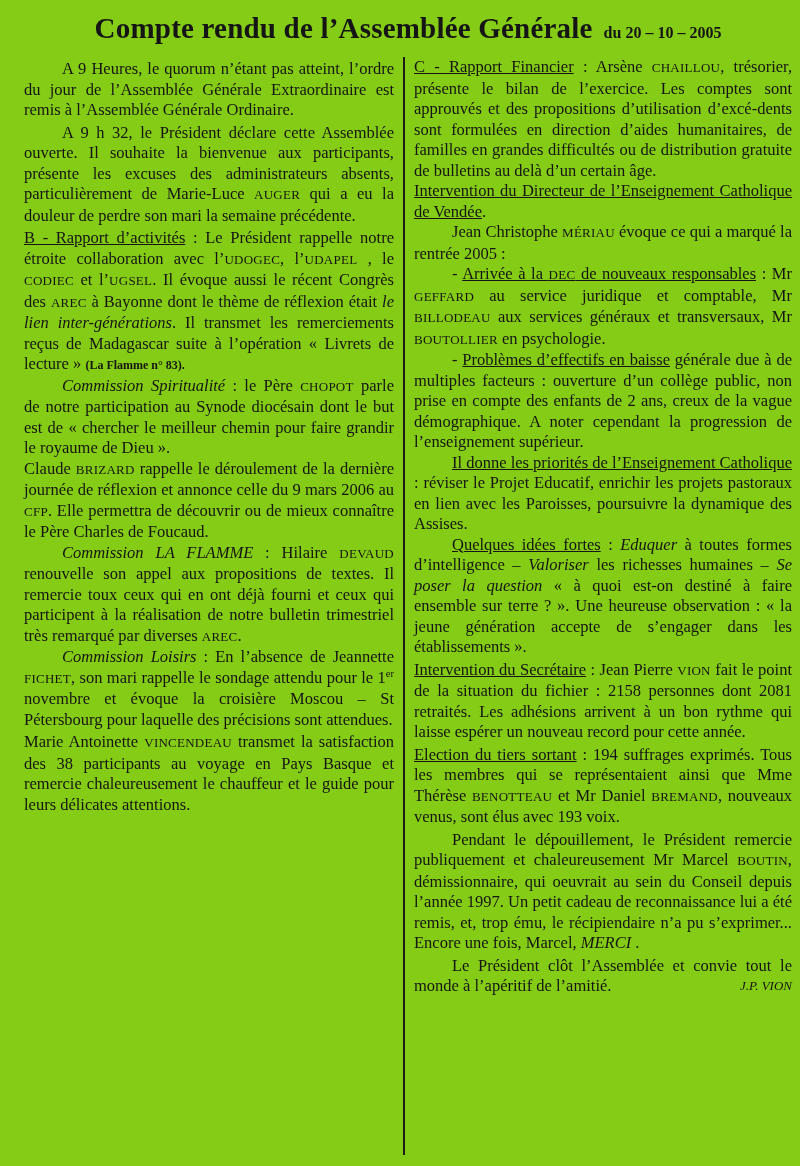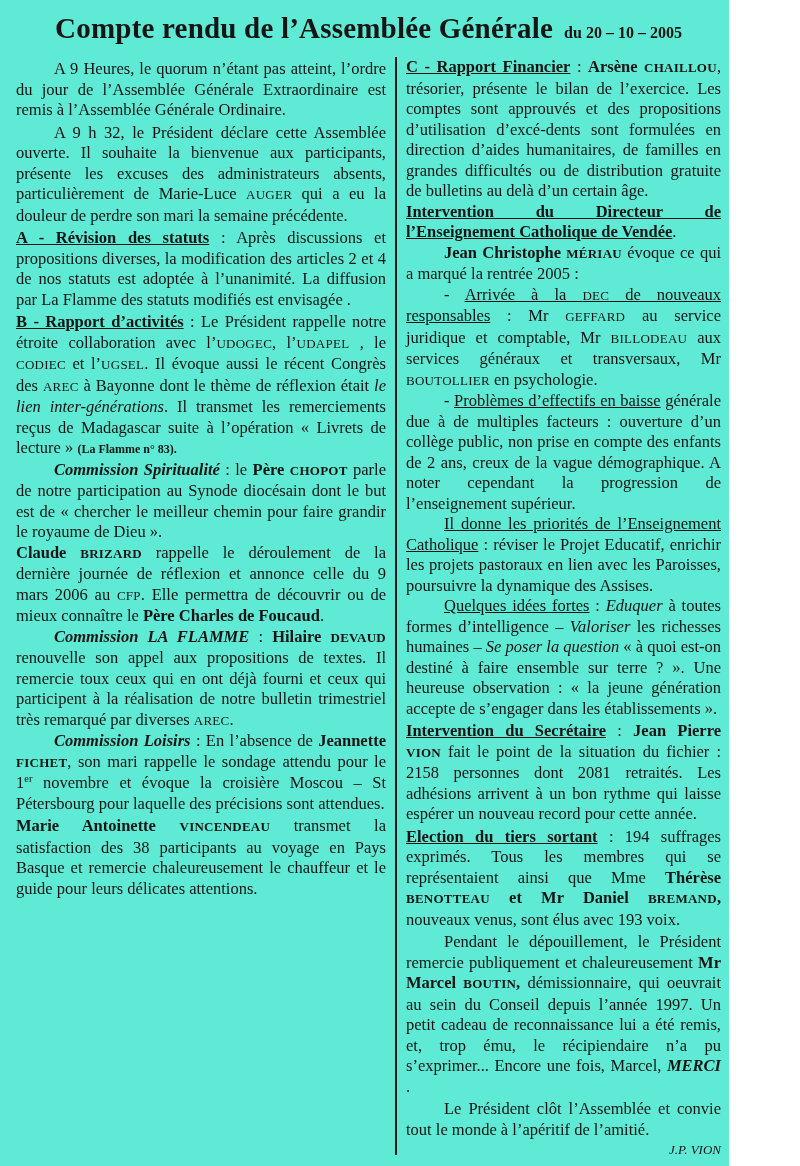--- a/index.html
+++ b/index.html
@@ -5,23 +5,23 @@
   html, body { margin: 0; padding: 0; }
   body {
     width: 800px; height: 1166px;
     background: #ffffff;
     color: #151515;
     font-family: "Liberation Serif", "DejaVu Serif", serif;
     overflow: hidden;
   }
   .page {
     box-sizing: border-box;
-    width: 729px; height: 1166px;
-    padding: 8px 8px 0 16px;
-    background: #5eead4;
+    width: 800px; height: 1166px;
+    padding: 8px 8px 0 24px;
+    background: #84cc16;
     overflow: hidden;
   }
   .title-row {
     text-align: center;
     margin: 4px 0 12px 0;
     white-space: nowrap;
   }
   .title-main {
     font-size: 29px;
     font-weight: bold;
@@ -45,41 +45,40 @@
   .col-left { width: 370px; }
   .divider {
     width: 2px;
     background: #1c1c1c;
     margin: 0 9px;
   }
   .col-right { flex: 1; }
   .para { margin: 0; }
   .para.gap { margin-top: 2px; }
   .para.indent { text-indent: 38px; }
-  .b  { font-weight: bold; }
+  .b  { font-weight: normal; }
   .i  { font-style: italic; }
   .u  { text-decoration: underline; }
   .sc { font-size: 13px; letter-spacing: 0.25px; }
   .sm { font-size: 12px; font-weight: bold; }
   .sup { vertical-align: super; font-size: 10.5px; line-height: 0; }
   .sig { float: right; font-style: italic; font-size: 13px; }
 </style>
 </head>
 <body>
 
 <div class="page">
   <div class="title-row">
     <span class="title-main">Compte rendu de l’Assemblée Générale</span>
     <span class="title-date">du 20 – 10 – 2005</span>
   </div>
   <div class="columns">
     <div class="col col-left">
         <p class="para indent gap"><span>A 9 Heures, le quorum n’étant pas atteint, l’ordre du jour de l’Assemblée Générale Extraordinaire est remis à l’Assemblée Générale Ordinaire.</span></p>
         <p class="para indent gap"><span>A 9 h 32, le Président déclare cette Assemblée ouverte. Il souhaite la bienvenue aux participants, présente les excuses des administrateurs absents, particulièrement de Marie-Luce </span><span class="sc">AUGER</span><span> qui a eu la douleur de perdre son mari la semaine précédente.</span></p>
-        <p class="para gap"><span class="b u">A - Révision des statuts</span><span> : Après discussions et propositions diverses, la modification des articles 2 et 4 de nos statuts est adoptée à l’unanimité. La diffusion par La Flamme des statuts modifiés est envisagée .</span></p>
         <p class="para gap"><span class="b u">B - Rapport d’activités</span><span> : Le Président rappelle notre étroite collaboration avec l’</span><span class="sc">UDOGEC</span><span>, l’</span><span class="sc">UDAPEL</span><span> , le </span><span class="sc">CODIEC</span><span> et l’</span><span class="sc">UGSEL</span><span>. Il évoque aussi le récent Congrès des </span><span class="sc">AREC</span><span> à Bayonne dont le thème de réflexion était </span><span class="i">le lien inter-générations</span><span>. Il transmet les remerciements reçus de Madagascar suite à l’opération « Livrets de lecture » </span><span class="sm">(La Flamme n° 83).</span></p>
         <p class="para indent"><span class="b i">Commission Spiritualité</span><span> : le </span><span class="b">Père </span><span class="b sc">CHOPOT</span><span> parle de notre participation au Synode diocésain dont le but est de « chercher le meilleur chemin pour faire grandir le royaume de Dieu ».</span></p>
         <p class="para"><span class="b">Claude </span><span class="b sc">BRIZARD</span><span> rappelle le déroulement de la dernière journée de réflexion et annonce celle du 9 mars 2006 au </span><span class="sc">CFP</span><span>. Elle permettra de découvrir ou de mieux connaître le </span><span class="b">Père Charles de Foucaud</span><span>.</span></p>
         <p class="para indent"><span class="b i">Commission LA FLAMME</span><span> : </span><span class="b">Hilaire </span><span class="b sc">DEVAUD</span><span> renouvelle son appel aux propositions de textes. Il remercie toux ceux qui en ont déjà fourni et ceux qui participent à la réalisation de notre bulletin trimestriel très remarqué par diverses </span><span class="sc">AREC</span><span>.</span></p>
         <p class="para indent"><span class="b i">Commission Loisirs</span><span> : En l’absence de </span><span class="b">Jeannette </span><span class="b sc">FICHET</span><span>, son mari rappelle le sondage attendu pour le 1</span><span class="sup">er</span><span> novembre et évoque la croisière Moscou – St Pétersbourg pour laquelle des précisions sont attendues.</span></p>
         <p class="para gap"><span class="b">Marie Antoinette </span><span class="b sc">VINCENDEAU</span><span> transmet la satisfaction des 38 participants au voyage en Pays Basque et remercie chaleureusement le chauffeur et le guide pour leurs délicates attentions.</span></p>
       </div>
     <div class="divider"></div>
     <div class="col col-right">
         <p class="para"><span class="b u">C - Rapport Financier</span><span> : </span><span class="b">Arsène </span><span class="b sc">CHAILLOU</span><span>, trésorier, présente le bilan de l’exercice. Les comptes sont approuvés et des propositions d’utilisation d’excé-dents sont formulées en direction d’aides humanitaires, de familles en grandes difficultés ou de distribution gratuite de bulletins au delà d’un certain âge.</span></p>

